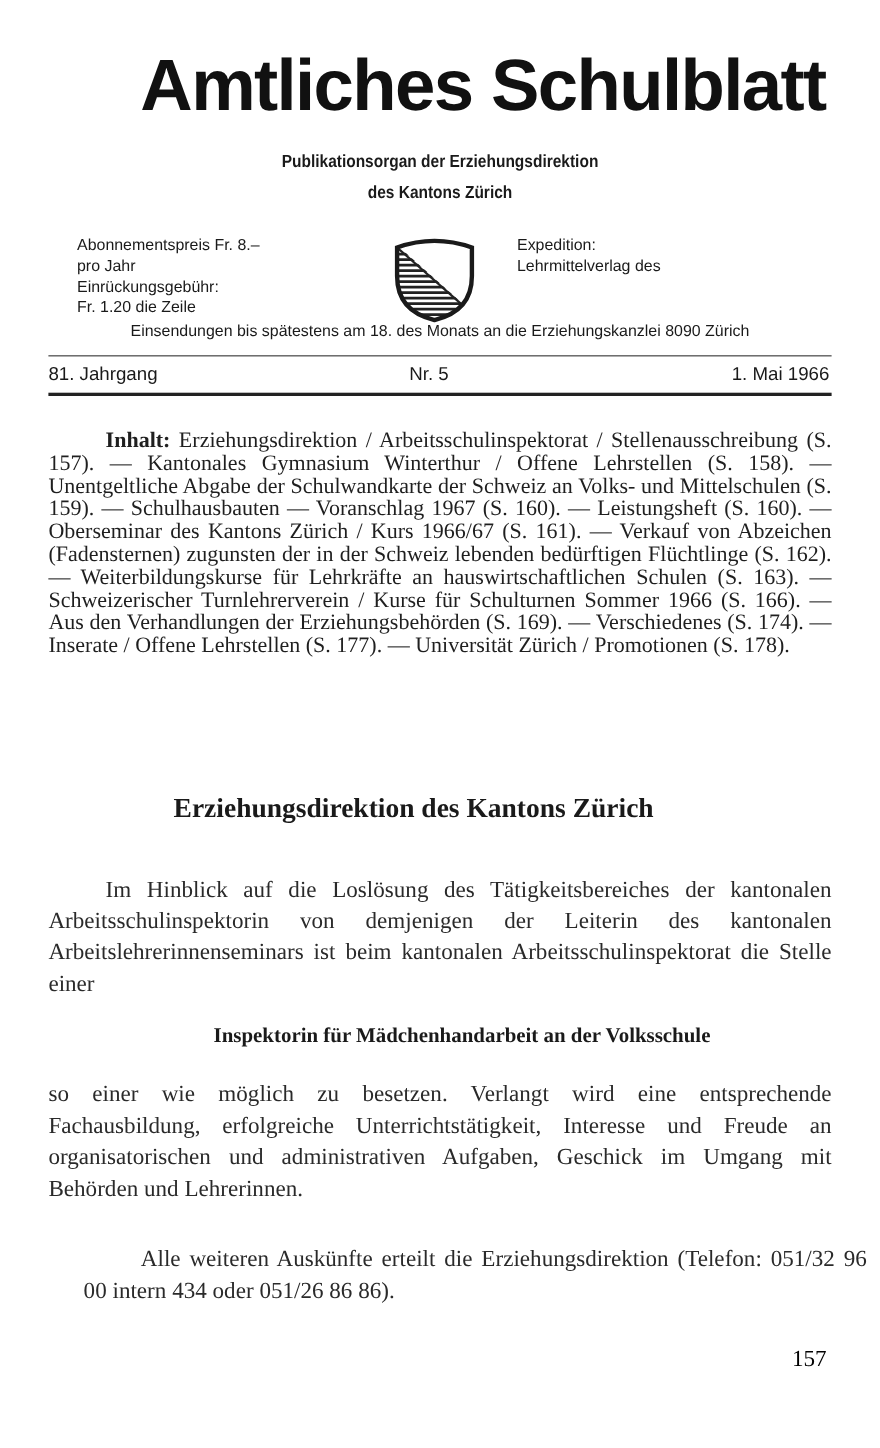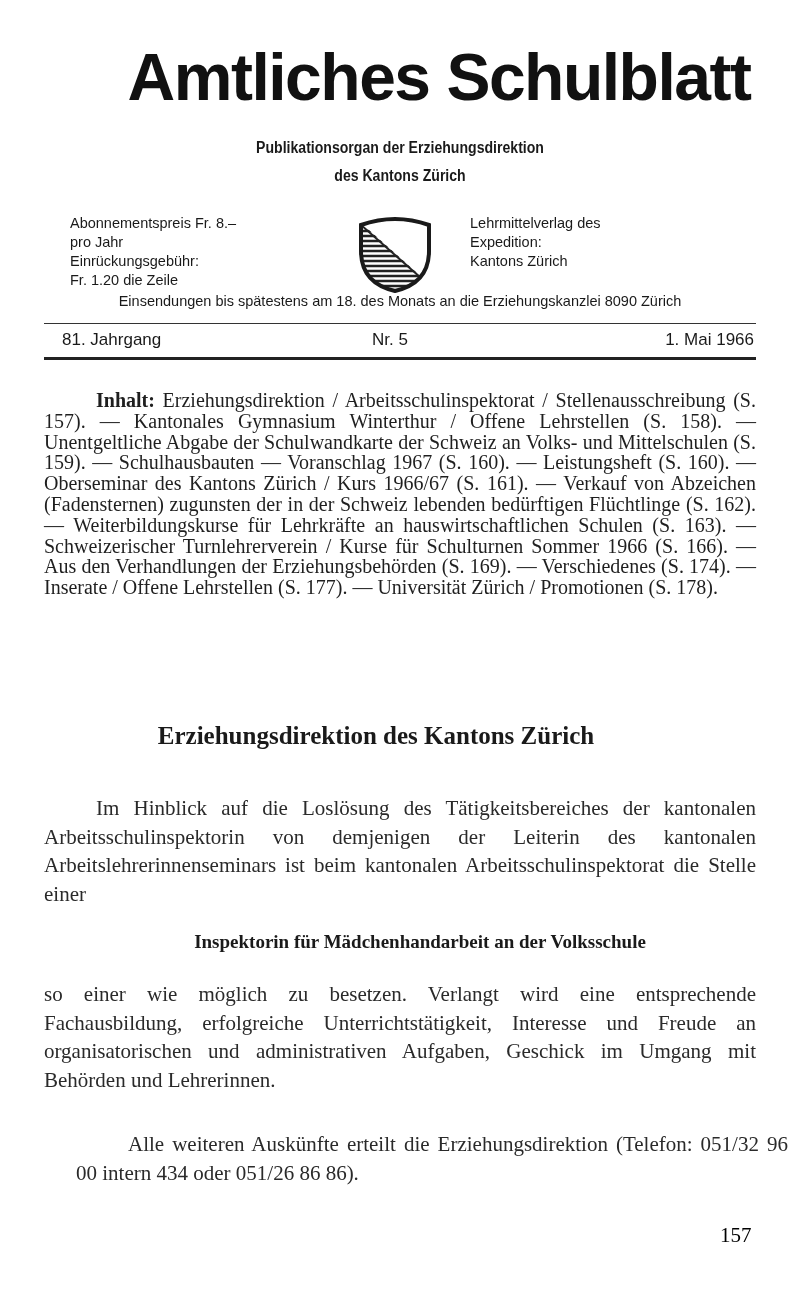--- a/index.html
+++ b/index.html
@@ -34,21 +34,21 @@
     .deadline {
       position: absolute; left: 40px; top: 293px; width: 720px; text-align: center;
       font-family: "Liberation Sans", sans-serif; font-size: 14.5px; white-space: nowrap;
     }
     .rule-top { position: absolute; left: 44px; top: 323px; width: 712px; height: 1px; background: #333; }
     .issue-bar {
       position: absolute; left: 44px; top: 330px; width: 712px; height: 24px;
       font-family: "Liberation Sans", sans-serif; font-size: 17px; color: #1a1a1a;
     }
     .issue-bar span { position: absolute; top: 0; }
-    .issue-vol { left: 18px; }
+    .issue-vol { left: 0; }
     .issue-nr { left: 328px; }
     .issue-date { right: 2px; }
     .rule-bottom { position: absolute; left: 44px; top: 357px; width: 712px; height: 3px; background: #222; }
     .contents {
       position: absolute; left: 44px; top: 390px; width: 712px;
       font-size: 20px; line-height: 20.8px; text-align: justify; color: #1f1f1f;
       text-indent: 52px;
     }
     .contents b { font-weight: bold; }
     .section-title {
@@ -115,23 +115,22 @@
       <line x1="0" y1="71" x2="80" y2="71"></line>
       <line x1="0" y1="76" x2="80" y2="76"></line>
     </g>
     <polygon points="4,6 80,6 80,74" fill="#fff"></polygon>
     <line x1="6" y1="10" x2="74" y2="70" stroke="#222" stroke-width="2"></line>
   </g>
   <path d="M6 10 Q40 -2 74 10 L74 36 Q74 68 40 76 Q6 68 6 36 Z" fill="none" stroke="#1a1a1a" stroke-width="4"></path>
 </svg>
 
 <div class="infocol right">
+  <div>Expedition:</div>
   <div>Lehrmittelverlag des</div>
-  <div>Expedition:</div>
-  <div>Kantons Zürich</div>
 </div>
 
 <div class="deadline">Einsendungen bis spätestens am 18. des Monats an die Erziehungskanzlei 8090 Zürich</div>
 
 <div class="rule-top"></div>
 <div class="issue-bar">
   <span class="issue-vol">81. Jahrgang</span>
   <span class="issue-nr">Nr. 5</span>
   <span class="issue-date">1. Mai 1966</span>
 </div>

